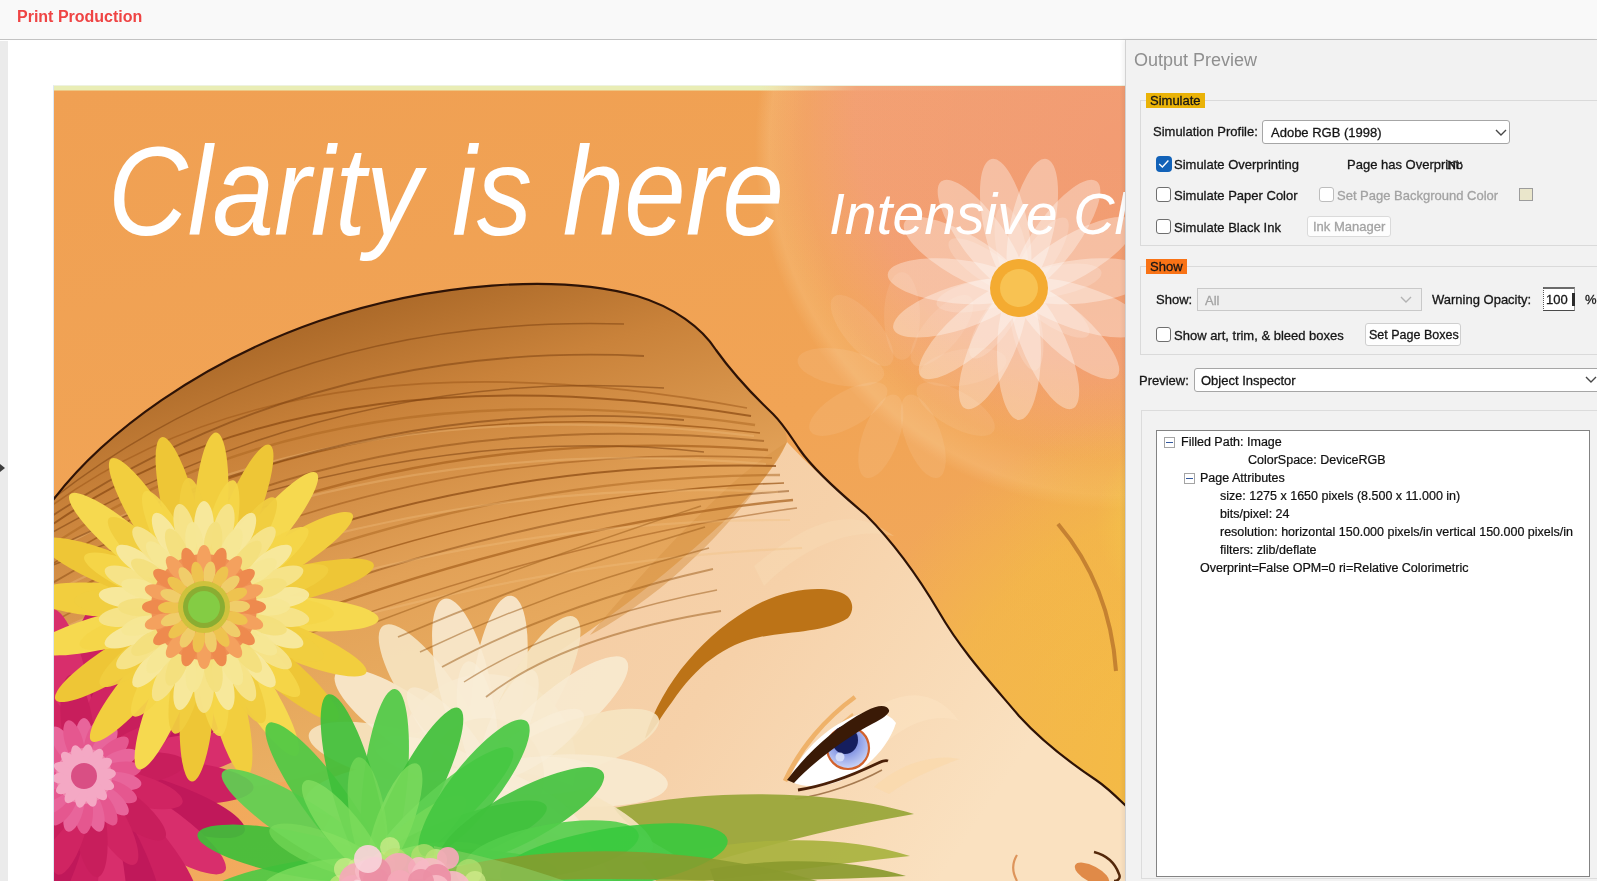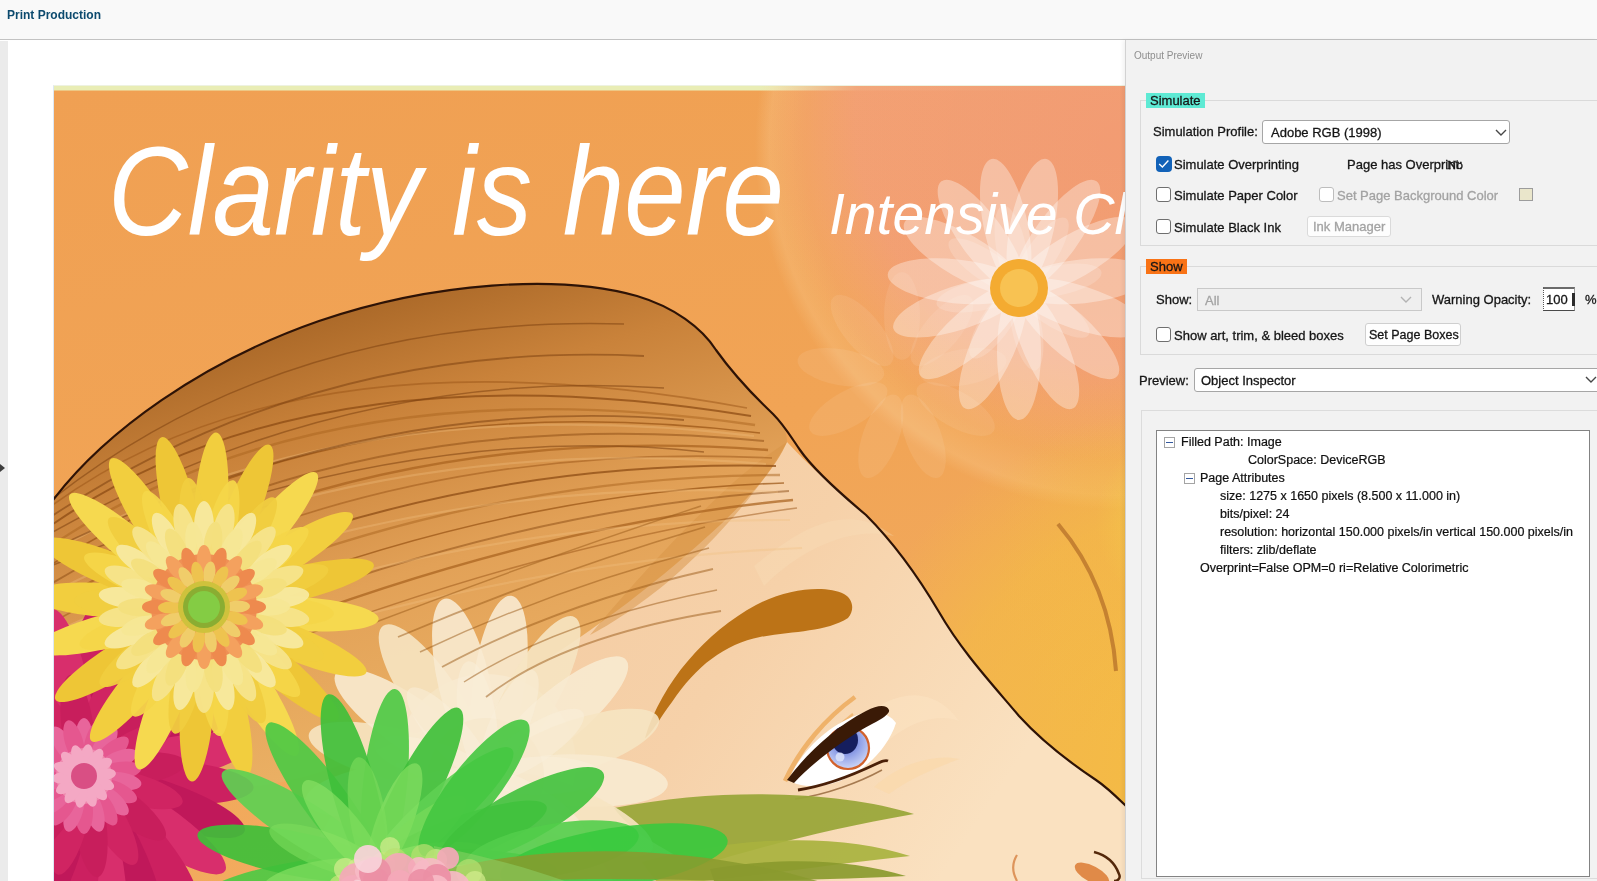--- a/index.html
+++ b/index.html
@@ -8,21 +8,21 @@
 .t13 { font-size:13px; color:#161616; white-space:nowrap; -webkit-text-stroke:0.3px #161616; }
 .t13.gray { -webkit-text-stroke:0.3px #a3a3a3; }
 .tt { position:absolute; font-size:12.5px; color:#111; white-space:nowrap; -webkit-text-stroke:0.22px #111; }
 .gray { color:#a3a3a3; }
 .cb { position:absolute; width:15px; height:15px; border:1px solid #6f6f6f; border-radius:3px; background:#fff; }
 .cbd { border-color:#bdbdbd; }
 </style></head>
 <body>
 
 <div class="abs" style="left:0;top:0;width:1597px;height:40px;background:#f9f9f9;border-bottom:1px solid #c3c3c3;"></div>
-<div class="abs" style="left:7px;top:8px;font-size:12px;font-weight:bold;color:#0c4a6e;">Print Production</div>
+<div class="abs" style="left:17px;top:8px;font-size:16px;font-weight:bold;color:#ef4444;">Print Production</div>
 
 <div class="abs" style="left:0;top:41px;width:8px;height:840px;background:#ebebeb;"></div>
 <div class="abs" style="left:0;top:464px;width:0;height:0;border-top:4px solid transparent;border-bottom:4px solid transparent;border-left:5px solid #3d3d3d;"></div>
 
 <div class="abs" style="left:53px;top:85px;width:1203px;height:796px;background:#fff;border-left:1px solid #dde7f3;border-top:1px solid #eef2e0;">
 <div class="abs" style="left:0;top:0;width:1071px;height:795px;overflow:hidden;">
 <svg width="1071" height="795" viewBox="0 0 1071 795" style="display:block">
         <defs>
 <linearGradient id="bgg" x1="0" y1="0" x2="0.25" y2="1">
 <stop offset="0" stop-color="#f0a053"></stop>
@@ -524,24 +524,24 @@
 <circle cx="320" cy="844" r="14" fill="#f7bac6" opacity="0.92"></circle>
 <circle cx="367" cy="796" r="13" fill="#eb8fa5" opacity="0.92"></circle>
 <circle cx="314" cy="773" r="14" fill="#f9d3da" opacity="0.92"></circle>
 <circle cx="355" cy="821" r="15" fill="#f4a8b8" opacity="0.92"></circle>
 <circle cx="374" cy="846" r="18" fill="#f7bac6" opacity="0.92"></circle>
       </svg>
     </div>
   </div>
 
 <div class="abs" style="left:1125px;top:40px;width:472px;height:841px;background:#f2f2f2;border-left:1px solid #d2d2d2;box-shadow:-2px 0 4px rgba(0,0,0,0.06);"></div>
-<div class="abs" style="left:1134px;top:50px;font-size:10px;color:#8f8f8f;">Output Preview</div>
+<div class="abs" style="left:1134px;top:50px;font-size:18px;color:#8f8f8f;">Output Preview</div>
 
 <div class="abs" style="left:1140px;top:100px;width:520px;height:146px;border:1px solid #dadada;"></div>
-<div class="abs t13" style="left:1146px;top:93px;background:#5eead4;padding:0 4px;">Simulate</div>
+<div class="abs t13" style="left:1146px;top:93px;background:#eab308;padding:0 4px;">Simulate</div>
 
 <div class="abs t13" style="left:1153px;top:124px;">Simulation Profile:</div>
 <div class="abs" style="left:1262px;top:120px;width:248px;height:24px;background:#fff;border:1px solid #a6a6a6;border-radius:3px;"></div>
 <div class="abs t13" style="left:1271px;top:125px;">Adobe RGB (1998)</div>
 <svg class="abs" style="left:1495px;top:128px;" width="12" height="10">
     <path d="M1 2 L6 7 L11 2" stroke="#474747" stroke-width="1.4" fill="none"></path>
   </svg>
 
 <div class="abs" style="left:1156px;top:156px;width:16px;height:16px;background:#1262b8;border-radius:4px;"></div>
 <svg class="abs" style="left:1158px;top:159px;" width="12" height="10">

